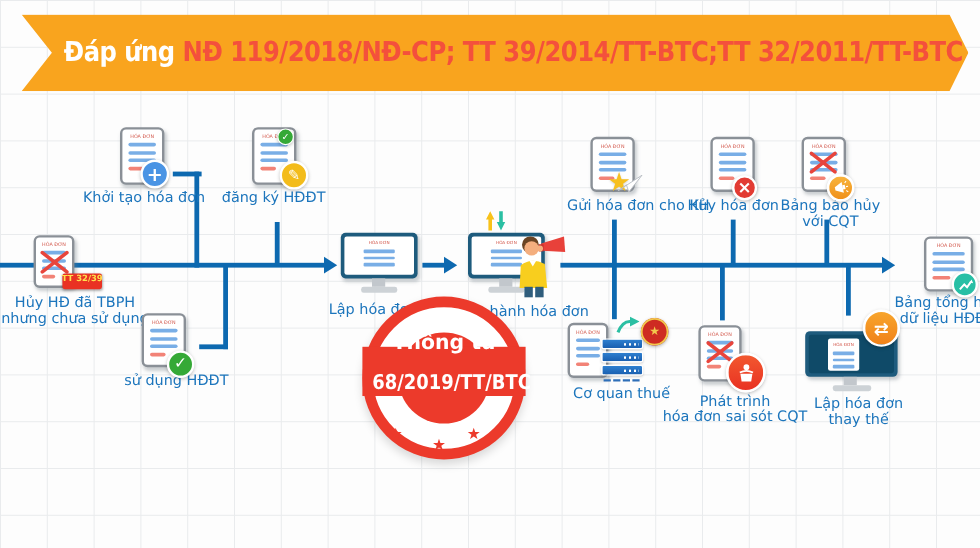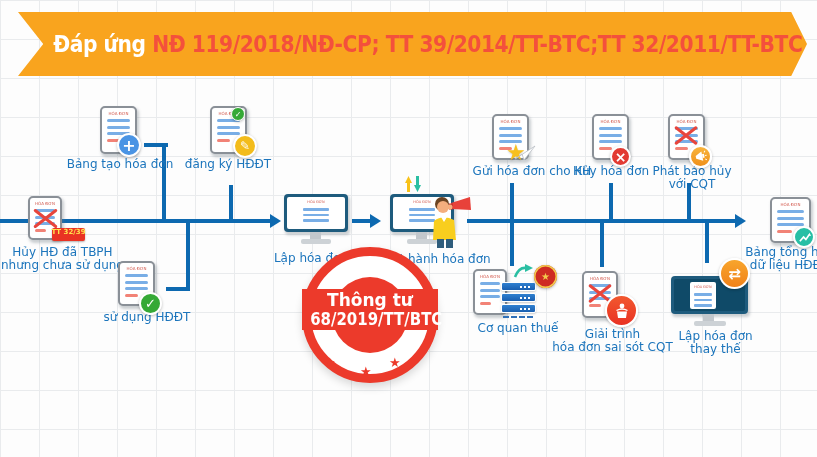--- a/index.html
+++ b/index.html
@@ -70,21 +70,21 @@
     box-shadow:0 1px 2px rgba(0,0,0,.2);}
   .srv::after{content:"";position:absolute;right:3px;top:3px;width:12px;height:2px;
     background:repeating-linear-gradient(90deg,#fff 0 2px,transparent 2px 4px);}
   
   .stamp-outer{left:302px;top:247px;width:136px;height:136px;border-radius:50%;
     border:9px solid #EC3A2B;background:#fff;box-sizing:border-box;z-index:5;
     box-shadow:0 4px 8px rgba(0,0,0,.15);}
   .stamp-inner{left:332px;top:277px;width:76px;height:76px;border-radius:50%;
     background:#EC3A2B;z-index:5;}
   .stamp-band{left:302px;top:289px;width:136px;height:41px;background:#EC3A2B;z-index:5;}
-  .stamp-t1{left:302px;top:290px;width:136px;text-align:center;color:#fff;font-size:17px;
+  .stamp-t1{left:302px;top:276px;width:136px;text-align:center;color:#fff;font-size:17px;
     font-weight:600;z-index:6;}
   .stamp-t2{left:302px;top:309px;width:136px;text-align:center;color:#fff;font-size:17px;
     font-weight:600;z-index:6;transform:scaleX(.88);white-space:nowrap;}
   .stamp-star{color:#EC3A2B;font-size:13px;z-index:6;line-height:13px;}
   
   .tt-badge{left:52px;top:228px;width:33px;height:13px;background:#E93223;border-radius:2px;
     color:#FFE14D;font-size:7px;font-weight:bold;display:flex;align-items:flex-start;
     justify-content:center;z-index:4;box-shadow:0 1px 2px rgba(0,0,0,.3);white-space:nowrap;}
   .emblem{border-radius:50%;background:#CE2B22;box-shadow:inset 0 0 0 1.5px #F2C94C,0 1px 3px rgba(0,0,0,.3);
     display:flex;align-items:center;justify-content:center;z-index:4;}
@@ -125,21 +125,21 @@
         <div class="dline"></div>
         <div class="dline"></div>
         <div class="dline"></div>
         <div class="dline red"></div>
       </div>
   </div>
   <div class="abs circ" style="left:117px;top:133px;width:24px;height:24px;background:#4A94E4;font-size:16px;">
     <span>+</span>
     </div>
   <div class="abs lbl" style="left:55px;top:158px;width:130px;">
-    <div>Bảng tạo hóa đơn</div>
+    <div>Khởi tạo hóa đơn</div>
     </div>
 
   <div class="abs card" style="left:210px;top:106px;">
     <div class="dtitle">HÓA ĐƠN</div>
     <div class="dlines">
         <div class="dline"></div>
         <div class="dline"></div>
         <div class="dline"></div>
         <div class="dline red"></div>
       </div>
@@ -285,21 +285,21 @@
   </div>
   <div class="abs xover" style="left:674px;top:122px;width:24px;height:24px;"></div>
   <div class="abs circ" style="left:689px;top:145px;width:23px;height:23px;background:linear-gradient(#F8B43C,#F0901A);">
     <svg width="13" height="13" viewBox="0 0 14 14" style="transform:rotate(-12deg);">
       <polygon points="2,5.5 9,2 9,12 2,8.5" fill="#fff"></polygon>
       <rect x="9" y="5" width="2.2" height="4" fill="#fff"></rect>
       <path d="M11.5 3.5 L13 2 M12 7 L14 7 M11.5 10.5 L13 12" stroke="#fff" stroke-width="1"></path>
     </svg>
     </div>
   <div class="abs lbl" style="left:632px;top:165px;width:120px;">
-    <div>Phát báo hủy</div>
+    <div>Bảng báo hủy</div>
       <div>với CQT</div>
     </div>
 
   <div class="abs card" style="left:473px;top:269px;width:34px;height:46px;">
     <div class="dtitle">HÓA ĐƠN</div>
     <div class="dlines">
         <div class="dline"></div>
         <div class="dline"></div>
         <div class="dline"></div>
         <div class="dline red"></div>
@@ -331,21 +331,21 @@
   </div>
   <div class="abs xover" style="left:588px;top:280px;width:24px;height:24px;"></div>
   <div class="abs circ" style="left:605px;top:294px;width:33px;height:33px;background:linear-gradient(#F2582F,#E93223);">
     <svg width="18" height="18" viewBox="0 0 18 18">
       <circle cx="9" cy="4" r="2.4" fill="#fff"></circle>
       <path d="M3.5 8.5 Q9 5.5 14.5 8.5" stroke="#fff" fill="none" stroke-width="1.4"></path>
       <path d="M4 9.5 L14 9.5 L13 16 L5 16 Z" fill="#fff"></path>
     </svg>
     </div>
   <div class="abs lbl" style="left:540px;top:328px;width:145px;">
-    <div>Giải trình</div>
+    <div>Phát trình</div>
       <div>hóa đơn sai sót CQT</div>
     </div>
 
   <div class="abs mon" style="left:671px;top:276px;width:77px;height:38px;">
     <div class="scr dark">
       <div class="mini-doc">
         <div class="sd-title">HÓA ĐƠN</div>
         <div class="sd-line"></div>
           <div class="sd-line"></div>
           <div class="sd-line"></div>

